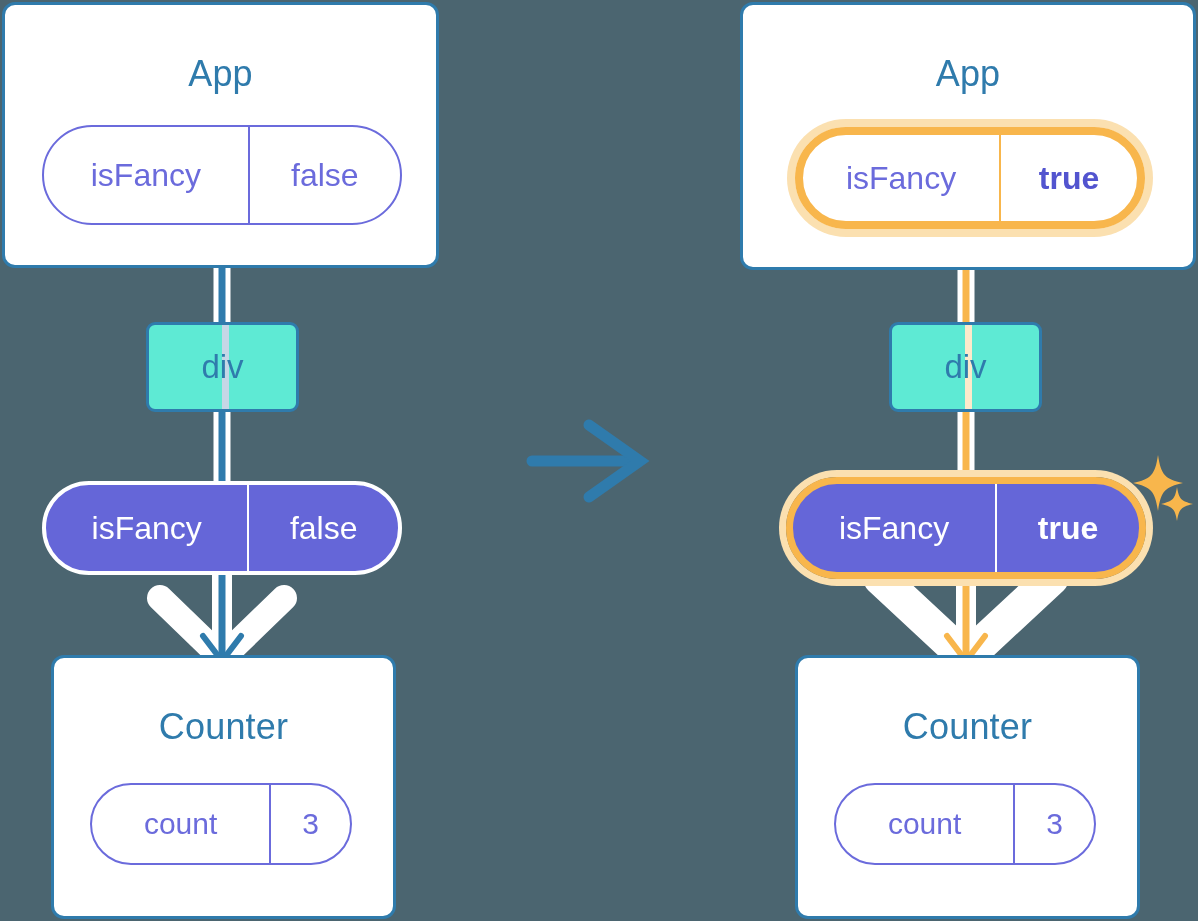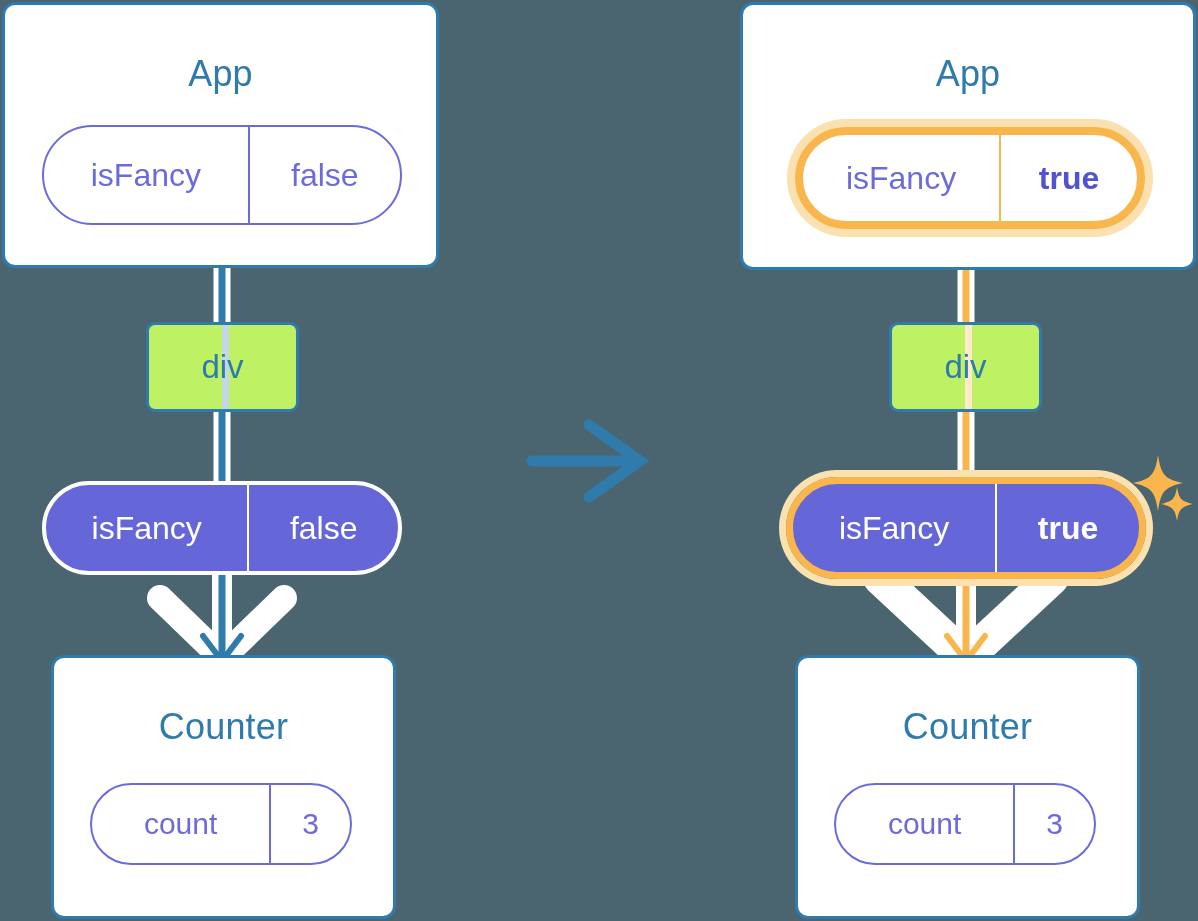--- a/index.html
+++ b/index.html
@@ -44,21 +44,21 @@
     text-align: center;
     color: #2f7bac;
     font-size: 36px;
     font-weight: 400;
     letter-spacing: .2px;
   }
 
   
   .divbox {
     position: absolute;
-    background: #bef264;
+    background: #5eead4;
     border: 3px solid #2f7bac;
     border-radius: 9px;
     box-sizing: border-box;
     display: flex;
     align-items: center;
     justify-content: center;
     color: #2f7bac;
     font-size: 33px;
   }
   .divbox .divlabel { position: relative; z-index: 3; }

